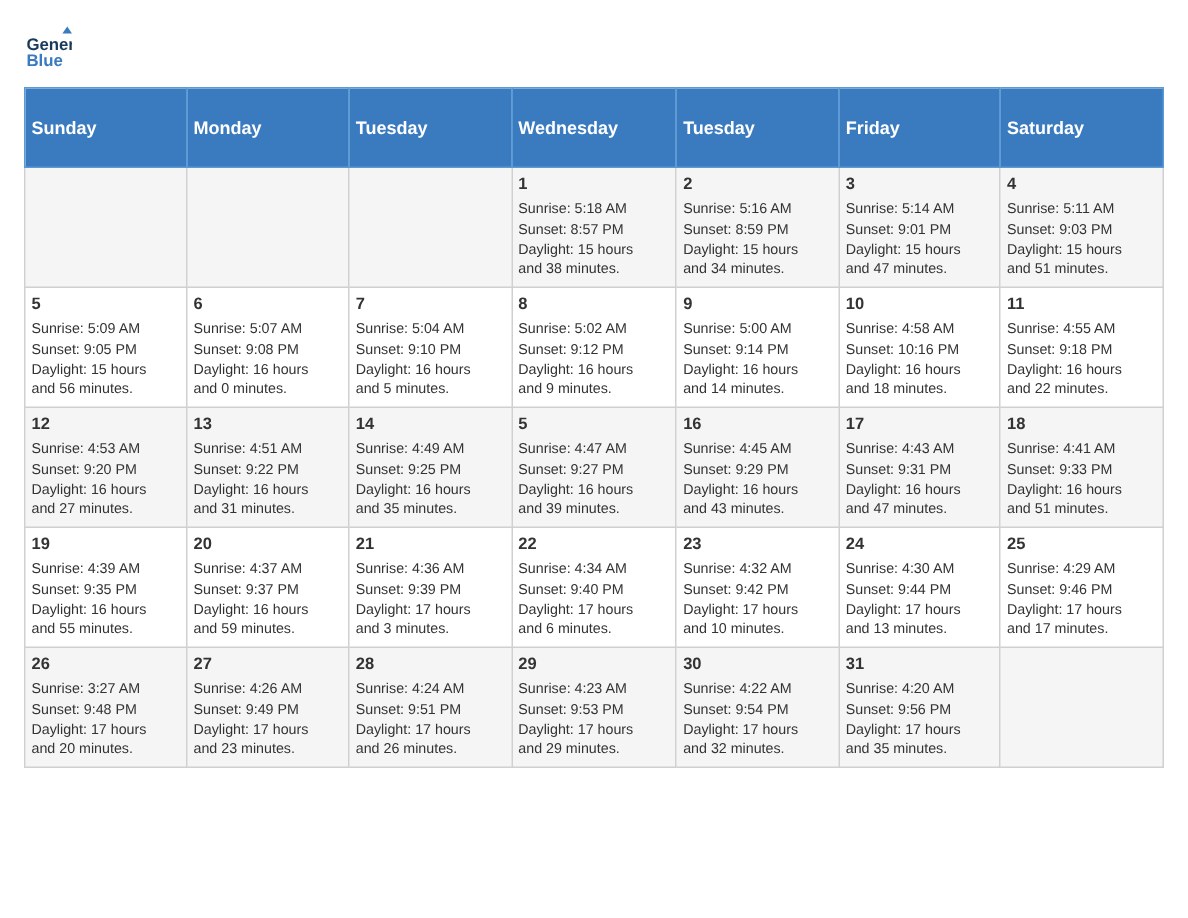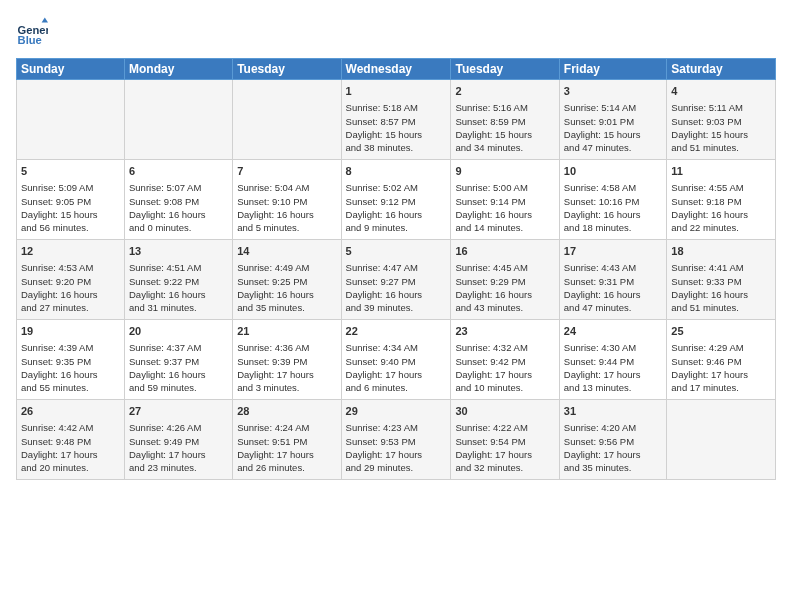--- a/index.html
+++ b/index.html
@@ -40,21 +40,21 @@
     table {
       width: 100%;
       border-collapse: collapse;
       font-size: 10px;
     }
     thead tr {
       background-color: #3a7abf;
       color: #fff;
     }
     thead th {
-      padding: 3px 4px;
+      padding: 19px 4px;
       text-align: left;
       font-size: 12px;
       font-weight: bold;
       border: 1px solid #5a9ad5;
     }
     tbody tr {
       vertical-align: top;
     }
     tbody td {
       border: 1px solid #d0d0d0;
@@ -297,21 +297,21 @@
           <span class="day-num">25</span>
           <div>Sunrise: 4:29 AM</div>
           <div>Sunset: 9:46 PM</div>
           <div>Daylight: 17 hours</div>
           <div>and 17 minutes.</div>
         </td>
       </tr>
       <tr>
         <td>
           <span class="day-num">26</span>
-          <div>Sunrise: 4:42 AM</div>
+          <div>Sunrise: 3:27 AM</div>
           <div>Sunset: 9:48 PM</div>
           <div>Daylight: 17 hours</div>
           <div>and 20 minutes.</div>
         </td>
         <td>
           <span class="day-num">27</span>
           <div>Sunrise: 4:26 AM</div>
           <div>Sunset: 9:49 PM</div>
           <div>Daylight: 17 hours</div>
           <div>and 23 minutes.</div>

